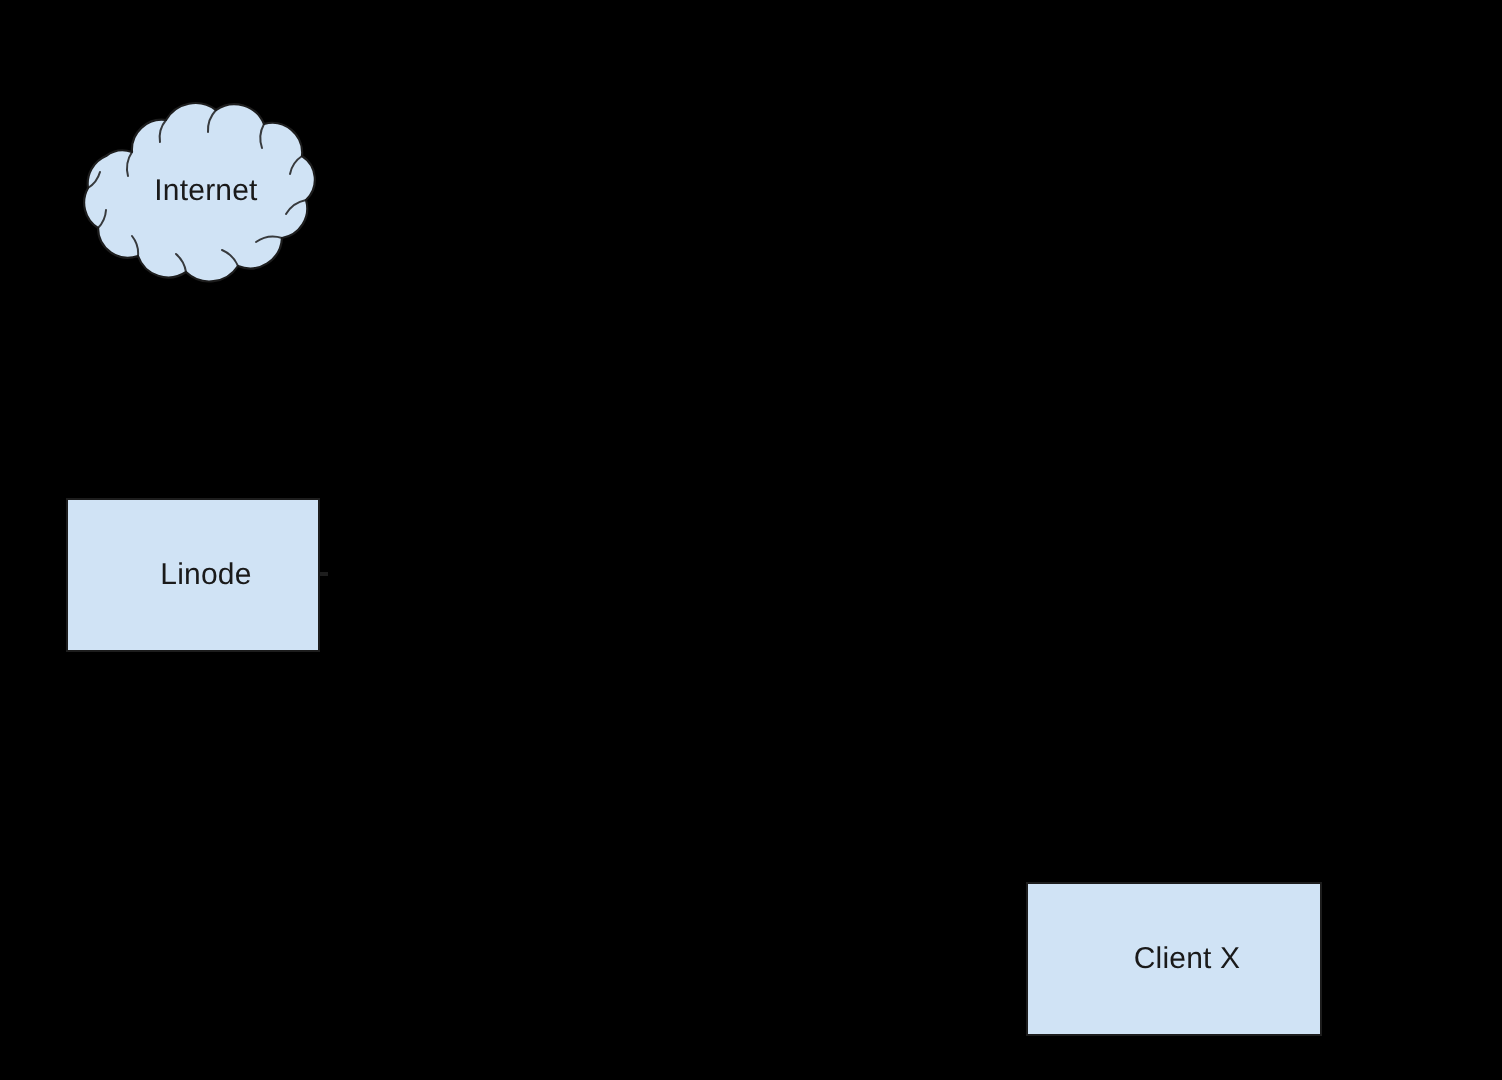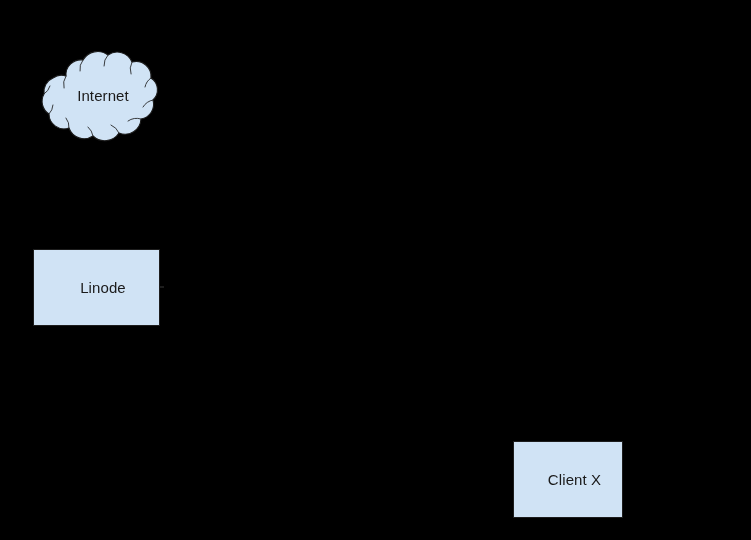--- a/index.html
+++ b/index.html
@@ -112,17 +112,17 @@
       <span class="node-label">Internet</span>
     </div>
   </div>
 
   <div class="node node-box" style="left:33px; top:249px; width:127px; height:77px;">
     <span class="node-label">Linode</span>
   </div>
   <div class="stub" style="left:160px; top:286px; width:4px; height:2px;"></div>
 
 
-  <div class="node node-box" style="left:513px; top:441px; width:110px; height:77px;justify-content:center;">
+  <div class="node node-box" style="left:513px; top:441px; width:148px; height:77px;justify-content:center;">
     <span class="node-label">Client X</span>
   </div>
 
 </div>
 
 </body></html>

